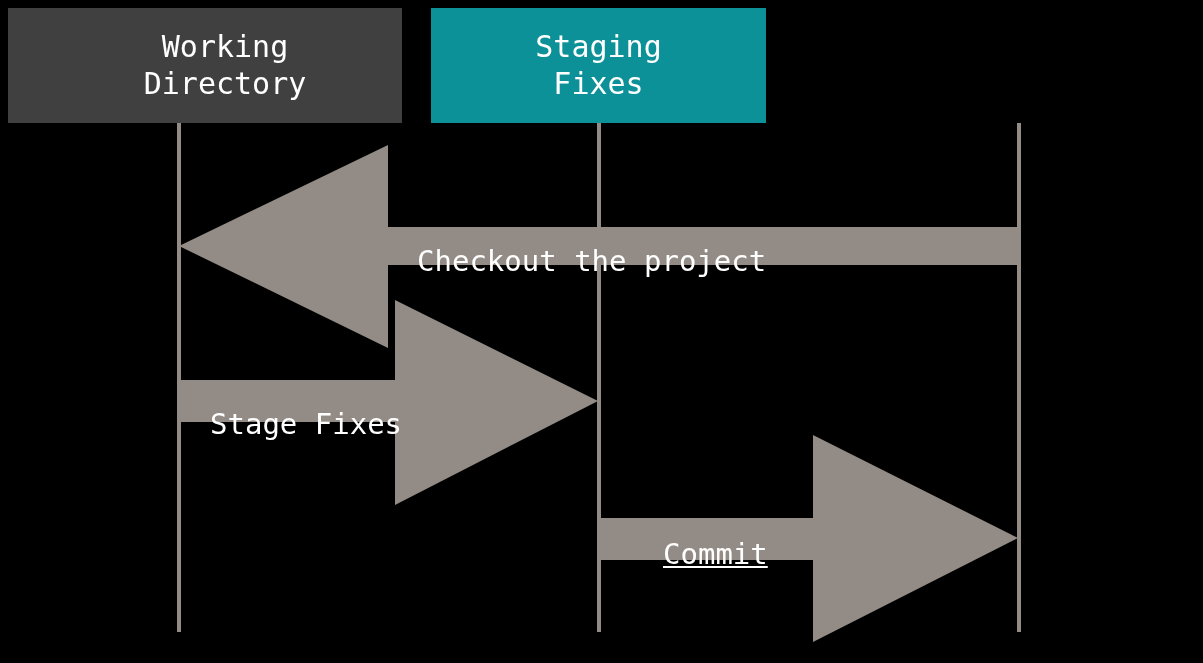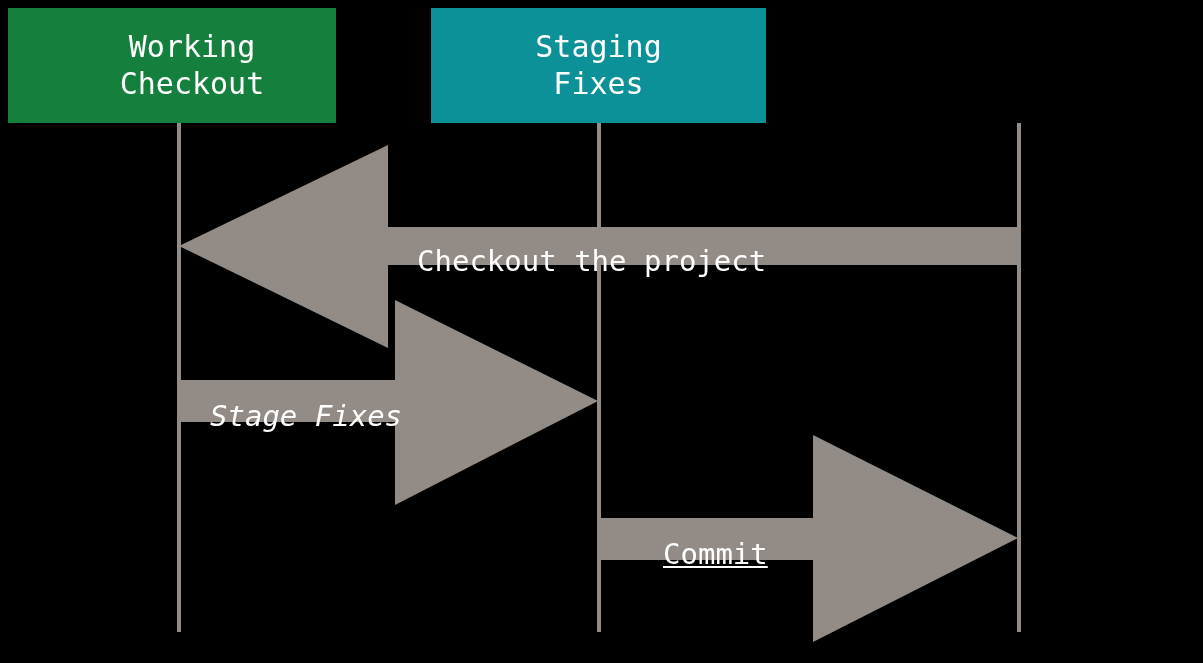--- a/index.html
+++ b/index.html
@@ -34,23 +34,23 @@
     box-sizing: border-box;
     text-align: center;
     line-height: 1.22;
     font-size: 30px;
     letter-spacing: 0px;
     white-space: pre;
   }
   #box-working {
     left: 8px;
     top: 8px;
-    width: 328px;
+    width: 394px;
     height: 115px;
-    background: #15803d;
+    background: #404040;
     color: #FFFFFF;
     padding-left: 40px;
   }
   #box-staging {
     left: 431px;
     top: 8px;
     width: 335px;
     height: 115px;
     background: #0C9199;
     color: #FFFFFF;
@@ -75,22 +75,21 @@
     line-height: 1;
     letter-spacing: 0px;
     margin-top: 16px;
   }
   #label-checkout {
     left: 417px;
     top: 231px;
   }
   #label-stage {
     left: 210px;
-    top: 386px;
-    font-style: italic;
+    top: 394px;
   }
   #label-commit {
     left: 663px;
     top: 524px;
     text-decoration: underline;
   }
 </style>
 </head>
 <body>
 
@@ -110,21 +109,21 @@
       <path d="M 179 380 L 395 380 L 395 300 L 598 401 L 395 505 L 395 422 L 179 422 Z" fill="#938C86"></path>
     </g>
 
     <g>
       <path d="M 599 518 L 813 518 L 813 435 L 1018 538 L 813 642 L 813 560 L 599 560 Z" fill="#938C86"></path>
     </g>
   </svg>
 
   <div class="node-box" id="box-working">
     <span class="node-line">Working</span>
-    <span class="node-line">Checkout</span>
+    <span class="node-line">Directory</span>
   </div>
 
   <div class="node-box" id="box-staging">
     <span class="node-line">Staging</span>
     <span class="node-line">Fixes</span>
   </div>
 
 
   <div class="edge-label" id="label-checkout">Checkout the project</div>
 

